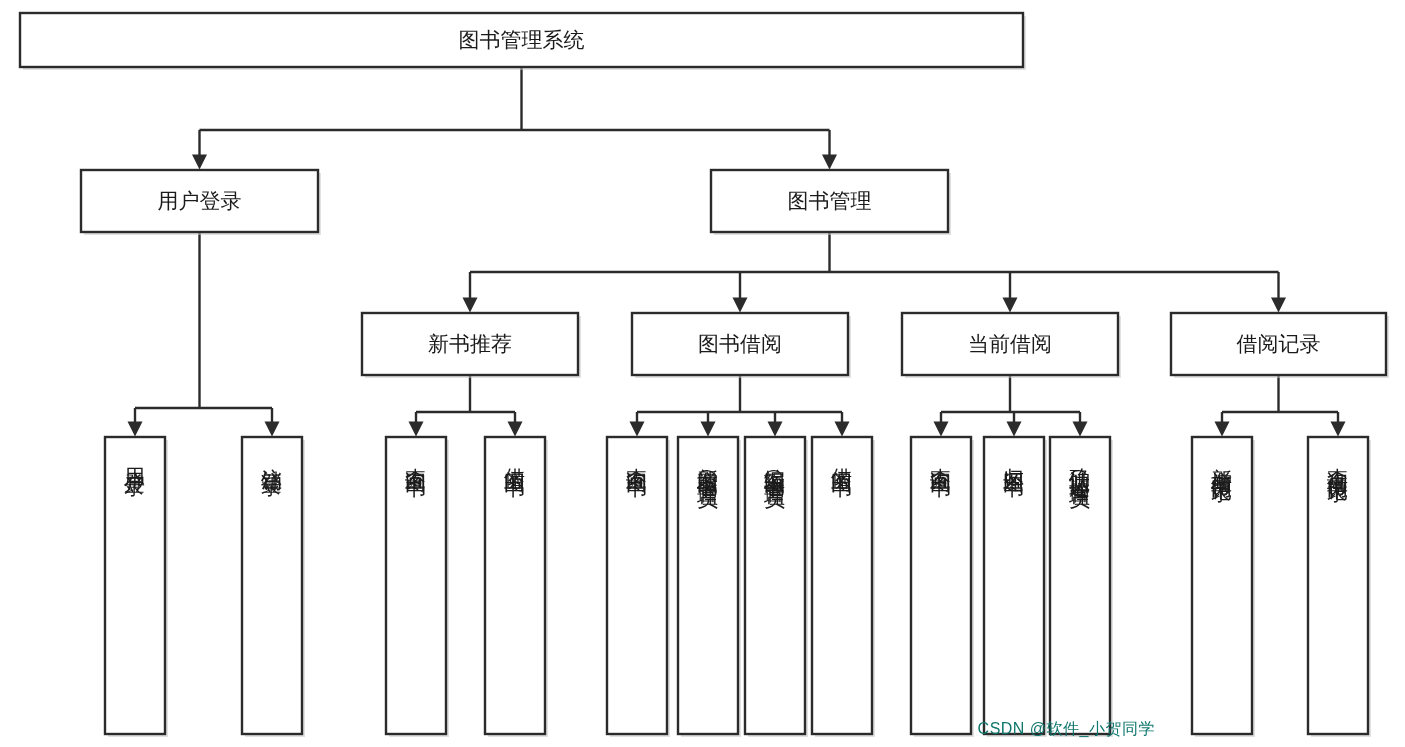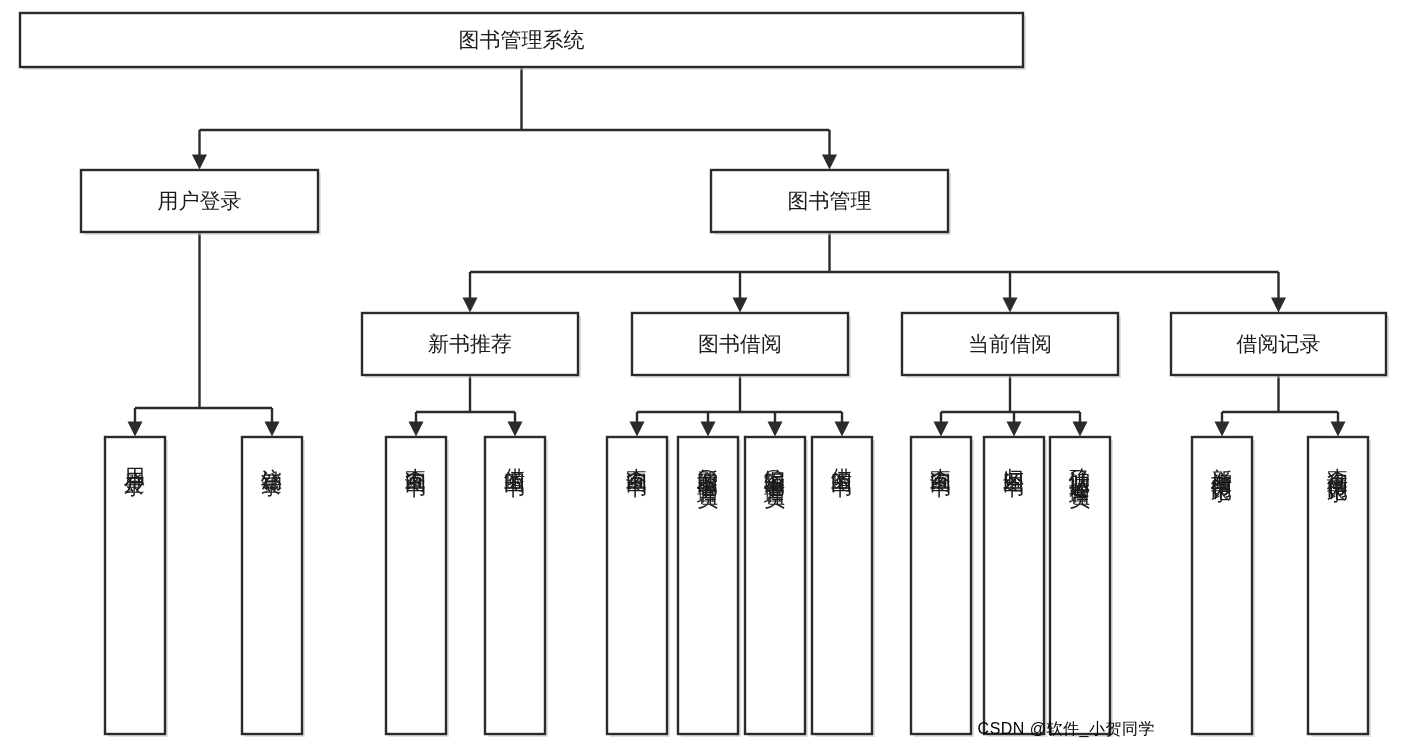--- a/index.html
+++ b/index.html
@@ -68,21 +68,21 @@
     letter-spacing: 3px;
     color: #1b1b1b;
     white-space: nowrap;
   }
   #watermark {
     position: absolute;
     right: 10px;
     bottom: 7px;
     font-family: "Liberation Sans", "DejaVu Sans", sans-serif;
     font-size: 16px;
-    color: #000000;
+    color: #0f766e;
     letter-spacing: .5px;
     white-space: nowrap;
   }
 </style>
 </head>
 <body>
 
 <div id="diagram-root">
   <svg id="flowchart" viewBox="0 0 1405 747">
     <g id="edges-layer">

